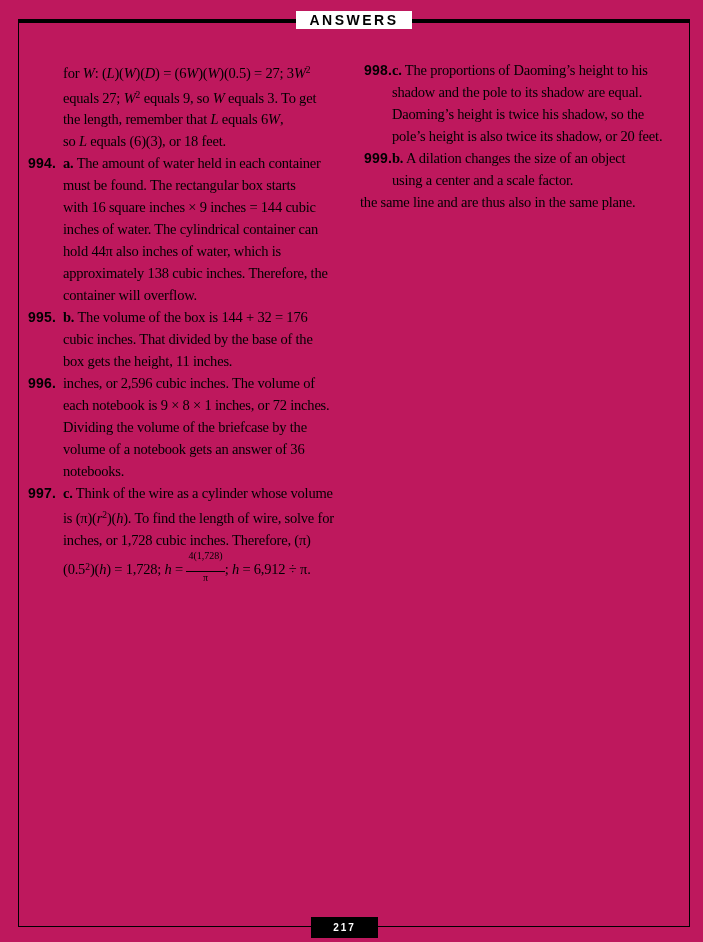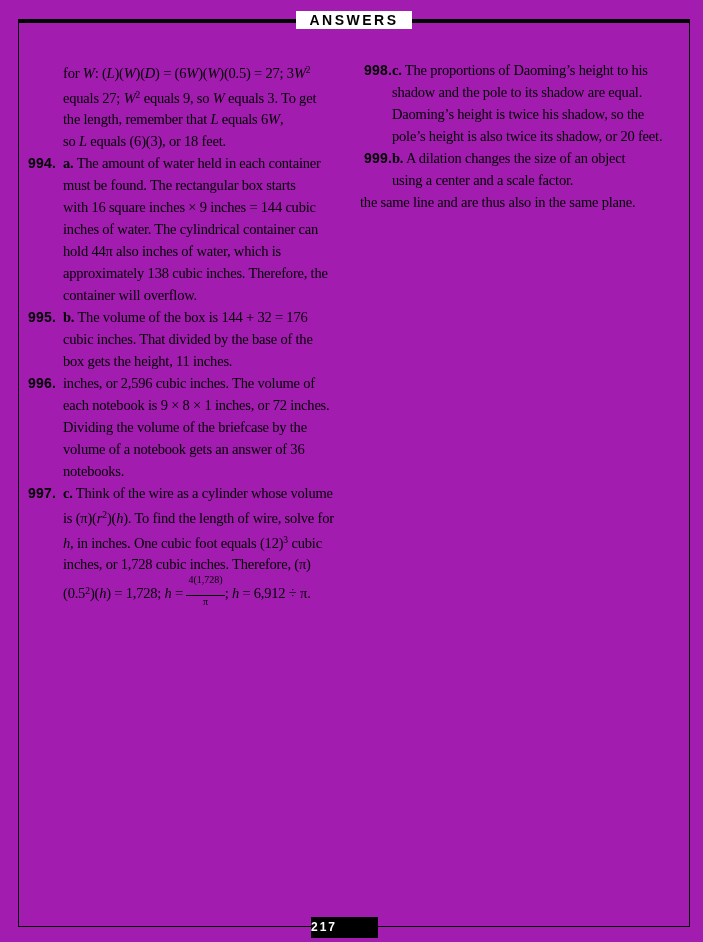--- a/index.html
+++ b/index.html
@@ -3,21 +3,21 @@
 <meta charset="utf-8">
 <style>
   html,body { margin:0; padding:0; }
   body {
     width:703px; height:942px;
     background:#ffffff;
     font-family:"Liberation Serif", serif;
     color:#000;
     overflow:hidden;
   }
-  .page { position:relative; width:703px; height:942px; background:#a21caf; }
+  .page { position:relative; width:703px; height:942px; background:#be185d; }
 
   
   .top-rule {
     position:absolute; left:18px; top:19px; width:672px; height:4px;
     background:#000;
   }
   .frame {
     position:absolute; left:18px; top:20px; width:672px; height:907px;
     box-sizing:border-box;
     border-left:1.5px solid #000;
@@ -59,23 +59,23 @@
   .frac {
     display:inline-block; vertical-align:-7px; text-align:center;
     font-size:10px; line-height:10px; letter-spacing:0;
   }
   .frac .fn { display:block; border-bottom:1px solid #000; padding:0 2px 10px 2px; }
   .frac .fd { display:block; padding-top:1px; }
 
   
   .page-num-badge {
     position:absolute; left:311px; top:917px; width:67px; height:21px;
-    background:#000; color:#fff; text-align:left; z-index:3;
+    background:#000; color:#fff; text-align:center; z-index:3;
     font-family:"Liberation Sans", sans-serif; font-weight:700;
-    font-size:12px; line-height:21px; letter-spacing:2px;
+    font-size:10px; line-height:21px; letter-spacing:2px;
   }
 </style>
 </head>
 <body>
 
 <div class="page">
   <div class="top-rule"></div>
   <div class="answers-label-wrap">
     <span>ANSWERS</span>
   </div>
@@ -119,21 +119,20 @@
           <div class="line"><span class="t">Dividing the volume of the briefcase by the</span></div>
           <div class="line"><span class="t">volume of a notebook gets an answer of 36</span></div>
           <div class="line"><span class="t">notebooks.</span></div>
         </div>
       </div>
       <div class="item">
         <span class="num">997.</span>
         <div class="body">
           <div class="line"><span class="bld">c.</span><span class="t"> Think of the wire as a cylinder whose volume</span></div>
           <div class="line"><span class="t">is (π)(</span><span class="it">r</span><span class="sup">2</span><span class="t">)(</span><span class="it">h</span><span class="t">). To find the length of wire, solve for</span></div>
-          <div class="line"><span class="it">h</span><span class="t">, in inches. One cubic foot equals (12)</span><span class="sup">3</span><span class="t"> cubic</span></div>
           <div class="line"><span class="t">inches, or 1,728 cubic inches. Therefore, (π)</span></div>
           <div class="line"><span class="t">(0.5</span><span class="sup">2</span><span class="t">)(</span><span class="it">h</span><span class="t">) = 1,728; </span><span class="it">h</span><span class="t"> = </span><span class="frac"><span class="fn">4(1,728)</span><span class="fd">π</span></span><span class="t">; </span><span class="it">h</span><span class="t"> = 6,912 ÷ π.</span></div>
         </div>
       </div>
     </div>
   <div class="col col-right">
       <div class="item">
         <span class="num">998.</span>
         <div class="body">
           <div class="line"><span class="bld">c.</span><span class="t"> The proportions of Daoming’s height to his</span></div>

